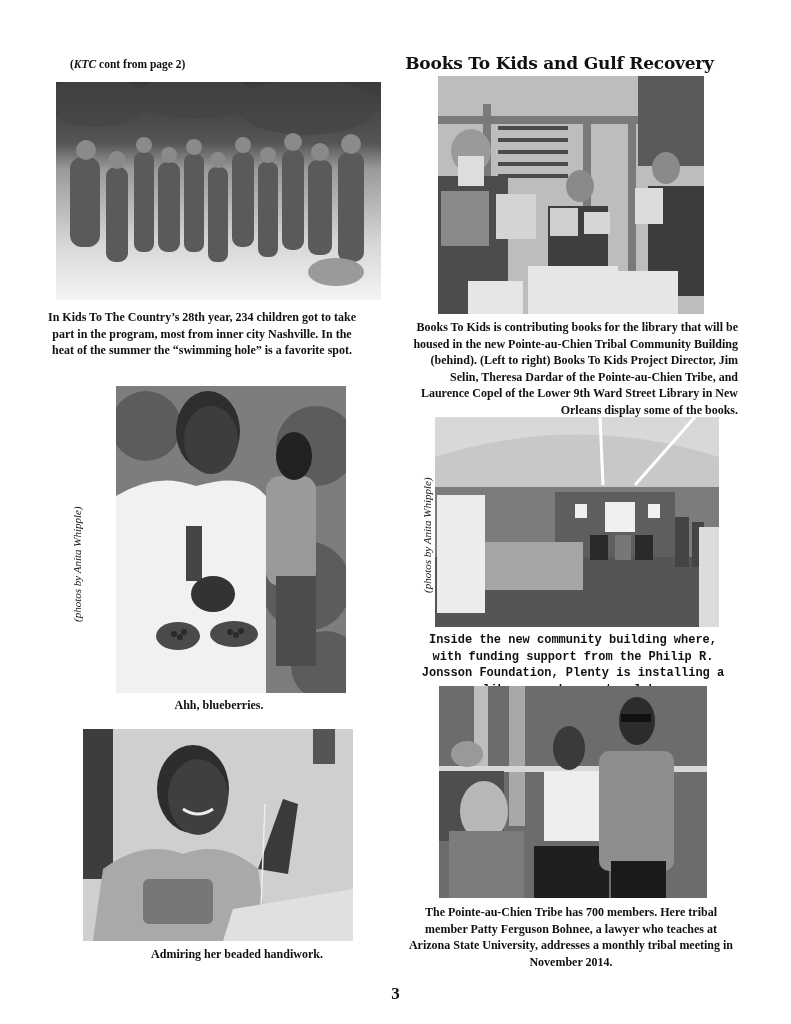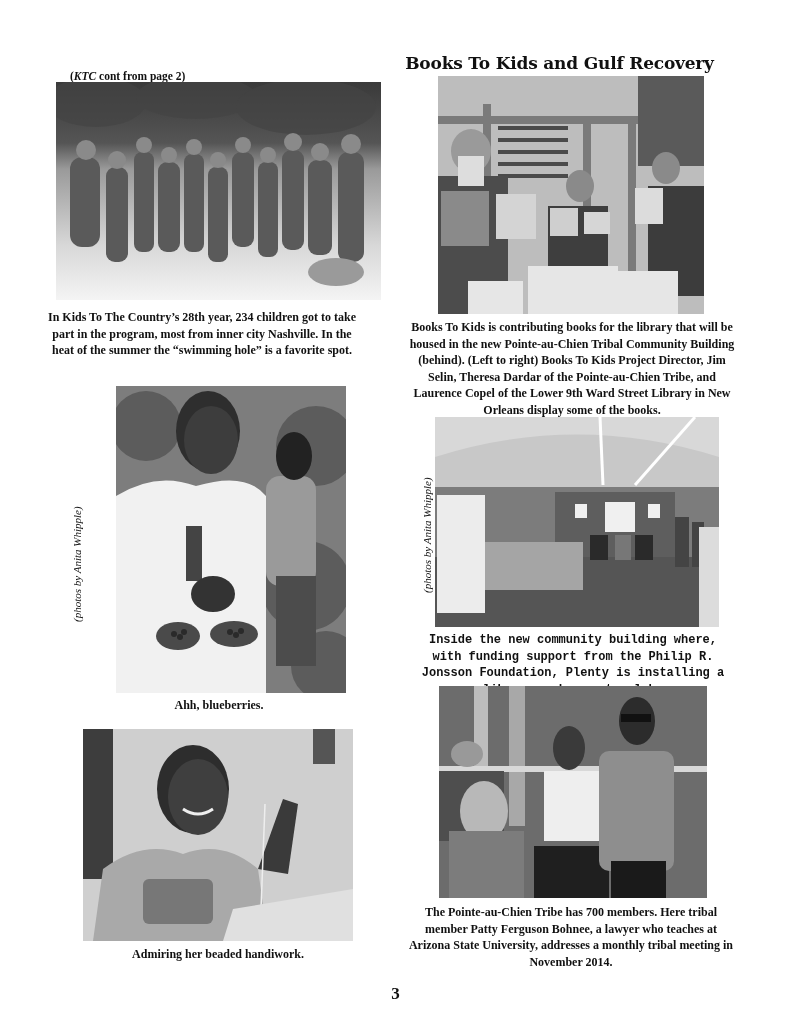--- a/index.html
+++ b/index.html
@@ -1,26 +1,26 @@
 <!DOCTYPE html>
 <html><head>
 <meta charset="utf-8">
 <style>
   html, body { margin:0; padding:0; background:#ffffff; }
   body { width:791px; height:1024px; position:relative; overflow:hidden;
          font-family:"Liberation Serif", "DejaVu Serif", serif; color:#111; }
   .abs { position:absolute; }
-  .kicker { left:70px; top:58px; font-size:11.5px; font-weight:bold;margin-top:12px; }
+  .kicker { left:70px; top:58px; font-size:11.5px; font-weight:bold; }
   .kicker i { font-style:italic; }
   .headline { left:392px; top:53px; width:335px; text-align:center;
               font-family:"DejaVu Serif", serif; font-weight:bold; font-size:17px; letter-spacing:-0.2px; }
   .photo { position:absolute; overflow:hidden; background:#888; }
   .photo svg { display:block; width:100%; height:100%; }
   .caption { position:absolute; font-weight:bold; font-size:12px; line-height:16.5px; text-align:center; }
-  .caption.left { text-align:center; }
+  .caption.left { text-align:right; }
   .credit { position:absolute; font-style:italic; font-size:11px; white-space:nowrap;
             transform-origin:left top; transform:rotate(-90deg); }
   .pagenum { left:0; width:791px; top:984px; text-align:center; font-weight:bold; font-size:17px; }
 </style>
 </head>
 <body>
 
 <div class="abs kicker">
   <span>(</span><i>KTC</i><span> cont from page 2)</span>
 </div>
@@ -114,21 +114,21 @@
         <rect x="60" y="150" width="70" height="45" rx="6"></rect>
       </g>
     <ellipse cx="110" cy="60" rx="36" ry="44" fill="#2d2d2d"></ellipse>
     <ellipse cx="115" cy="68" rx="30" ry="38" fill="#3f3f3f"></ellipse>
     <path d="M100 80 Q115 90 130 80" stroke="#eee" stroke-width="3" fill="none"></path>
     <path d="M175 140 L200 70 L215 75 L205 145 Z" fill="#3a3a3a"></path>
     <line x1="182" y1="75" x2="178" y2="180" stroke="#eee" stroke-width="1.5"></line>
     <path d="M150 180 L270 160 L270 212 L140 212 Z" fill="#e0e0e0"></path>
   </svg>
 </div>
-<div class="caption" style="left:73px;top:946px;width:290px;">Admiring her beaded handiwork.</div>
+<div class="caption" style="left:92px;top:946px;width:290px;">Admiring her beaded handiwork.</div>
 
 <div class="credit" style="left:71px;top:622px;">(photos by Anita Whipple)</div>
 
 <div class="abs headline">Books To Kids and Gulf Recovery</div>
 
 <div class="photo" style="left:438px;top:76px;width:266px;height:238px;">
   <svg viewBox="0 0 266 238" preserveAspectRatio="none">
     <rect width="266" height="238" fill="#bdbdbd"></rect>
     <rect x="200" y="0" width="66" height="90" fill="#5a5a5a"></rect>
     <g fill="#7a7a7a">

